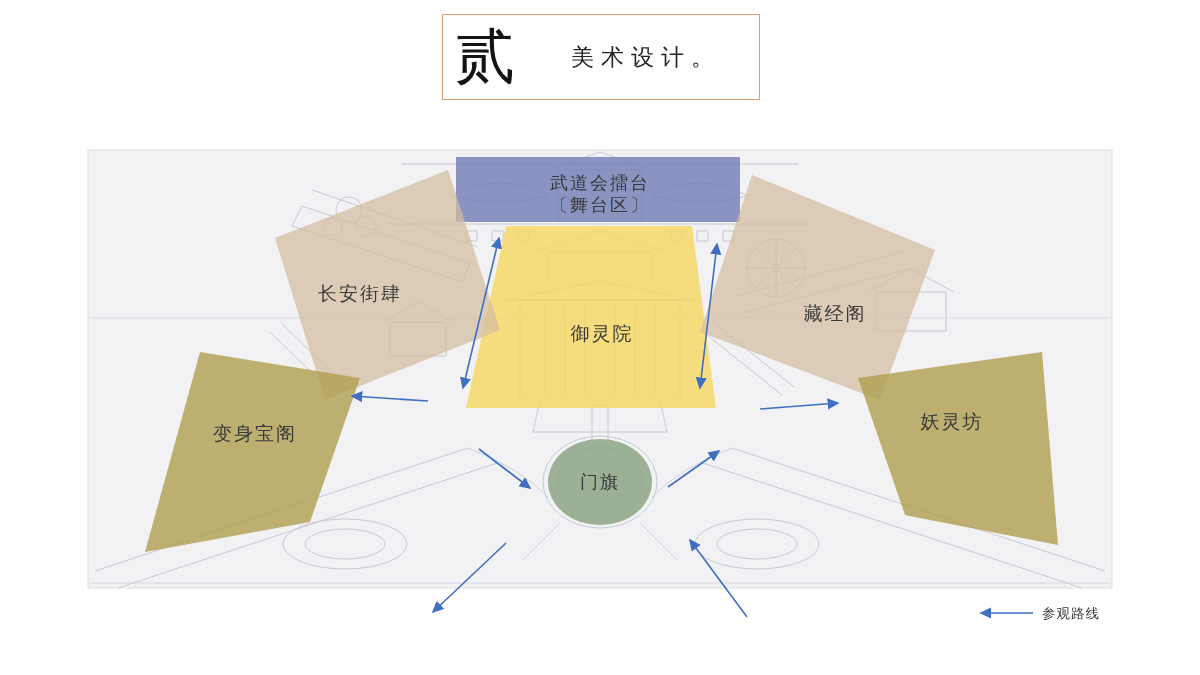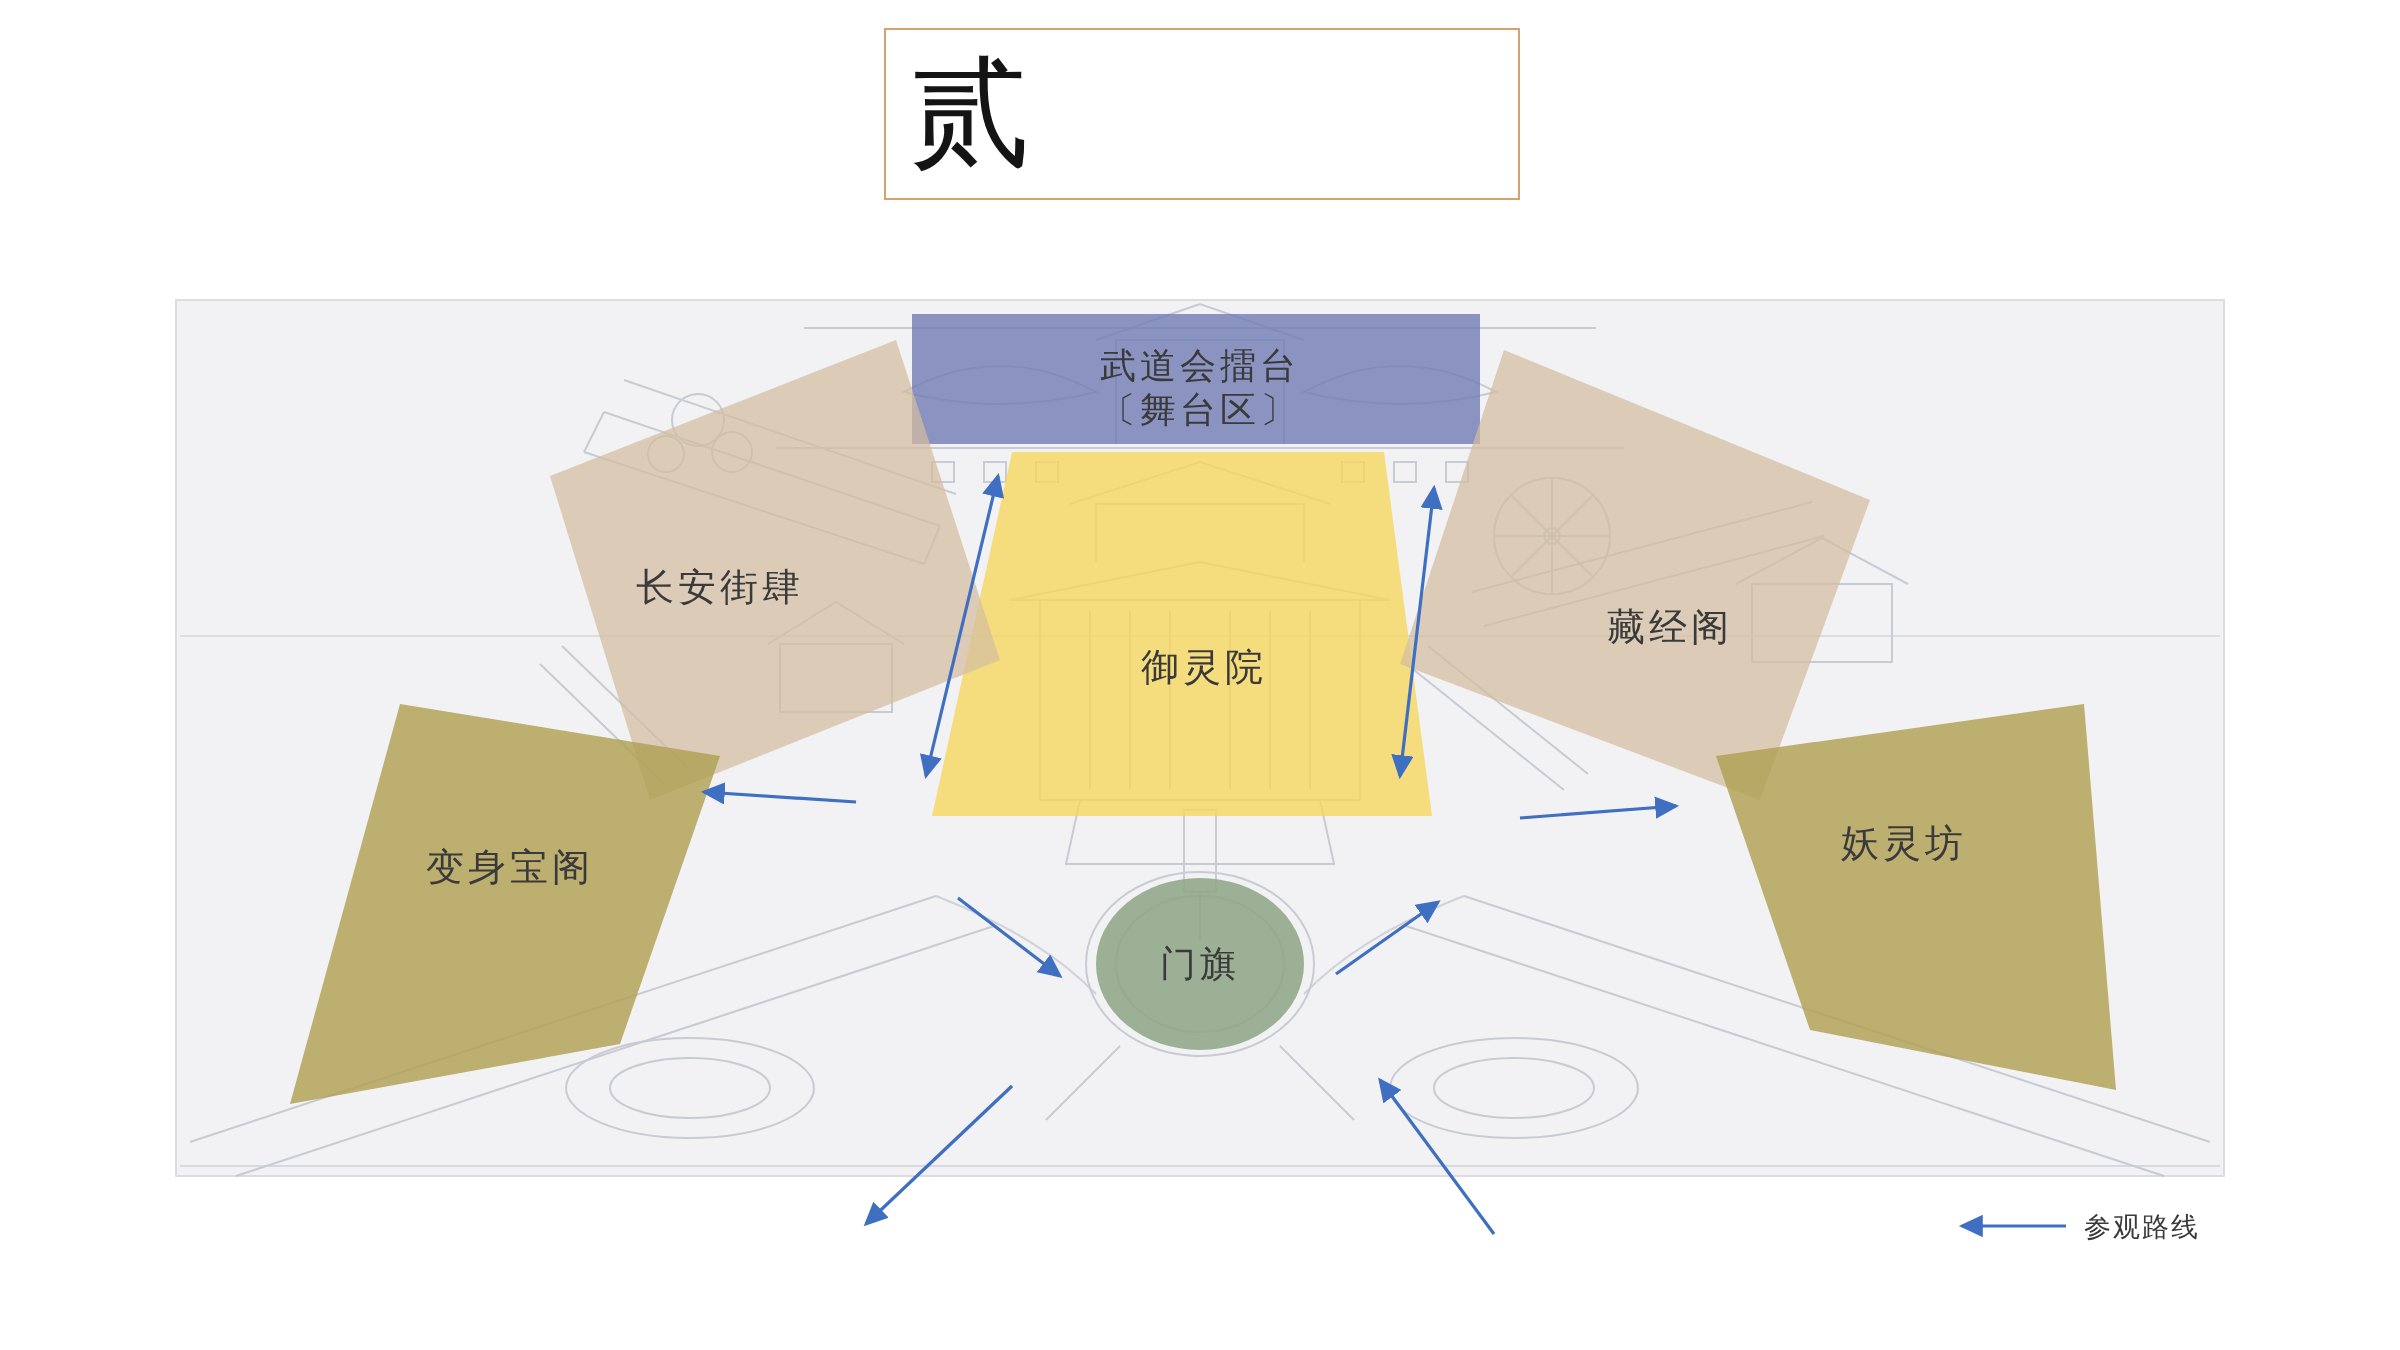--- a/index.html
+++ b/index.html
@@ -26,20 +26,21 @@
   .zone-label.small { font-size:18px; }
   .legend-label { font-size:13.5px; letter-spacing:1px; fill:#3a3a3a; }
 </style>
 </head>
 <body>
 
 <div class="slide">
 
   <div class="section-header">
     <span class="section-number">贰</span>
+    <span class="section-title">美术设计。</span>
   </div>
 
   <svg class="map-svg" width="1200" height="675" viewBox="0 0 1200 675">
     <defs>
       <marker id="ah" markerWidth="8" markerHeight="8" refX="6.5" refY="3.5" orient="auto">
         <path d="M0,0 L7.5,3.5 L0,7 Z" fill="#3f6fc1"></path>
       </marker>
       <marker id="ahs" markerWidth="8" markerHeight="8" refX="6.5" refY="3.5" orient="auto-start-reverse">
         <path d="M0,0 L7.5,3.5 L0,7 Z" fill="#3f6fc1"></path>
       </marker>

